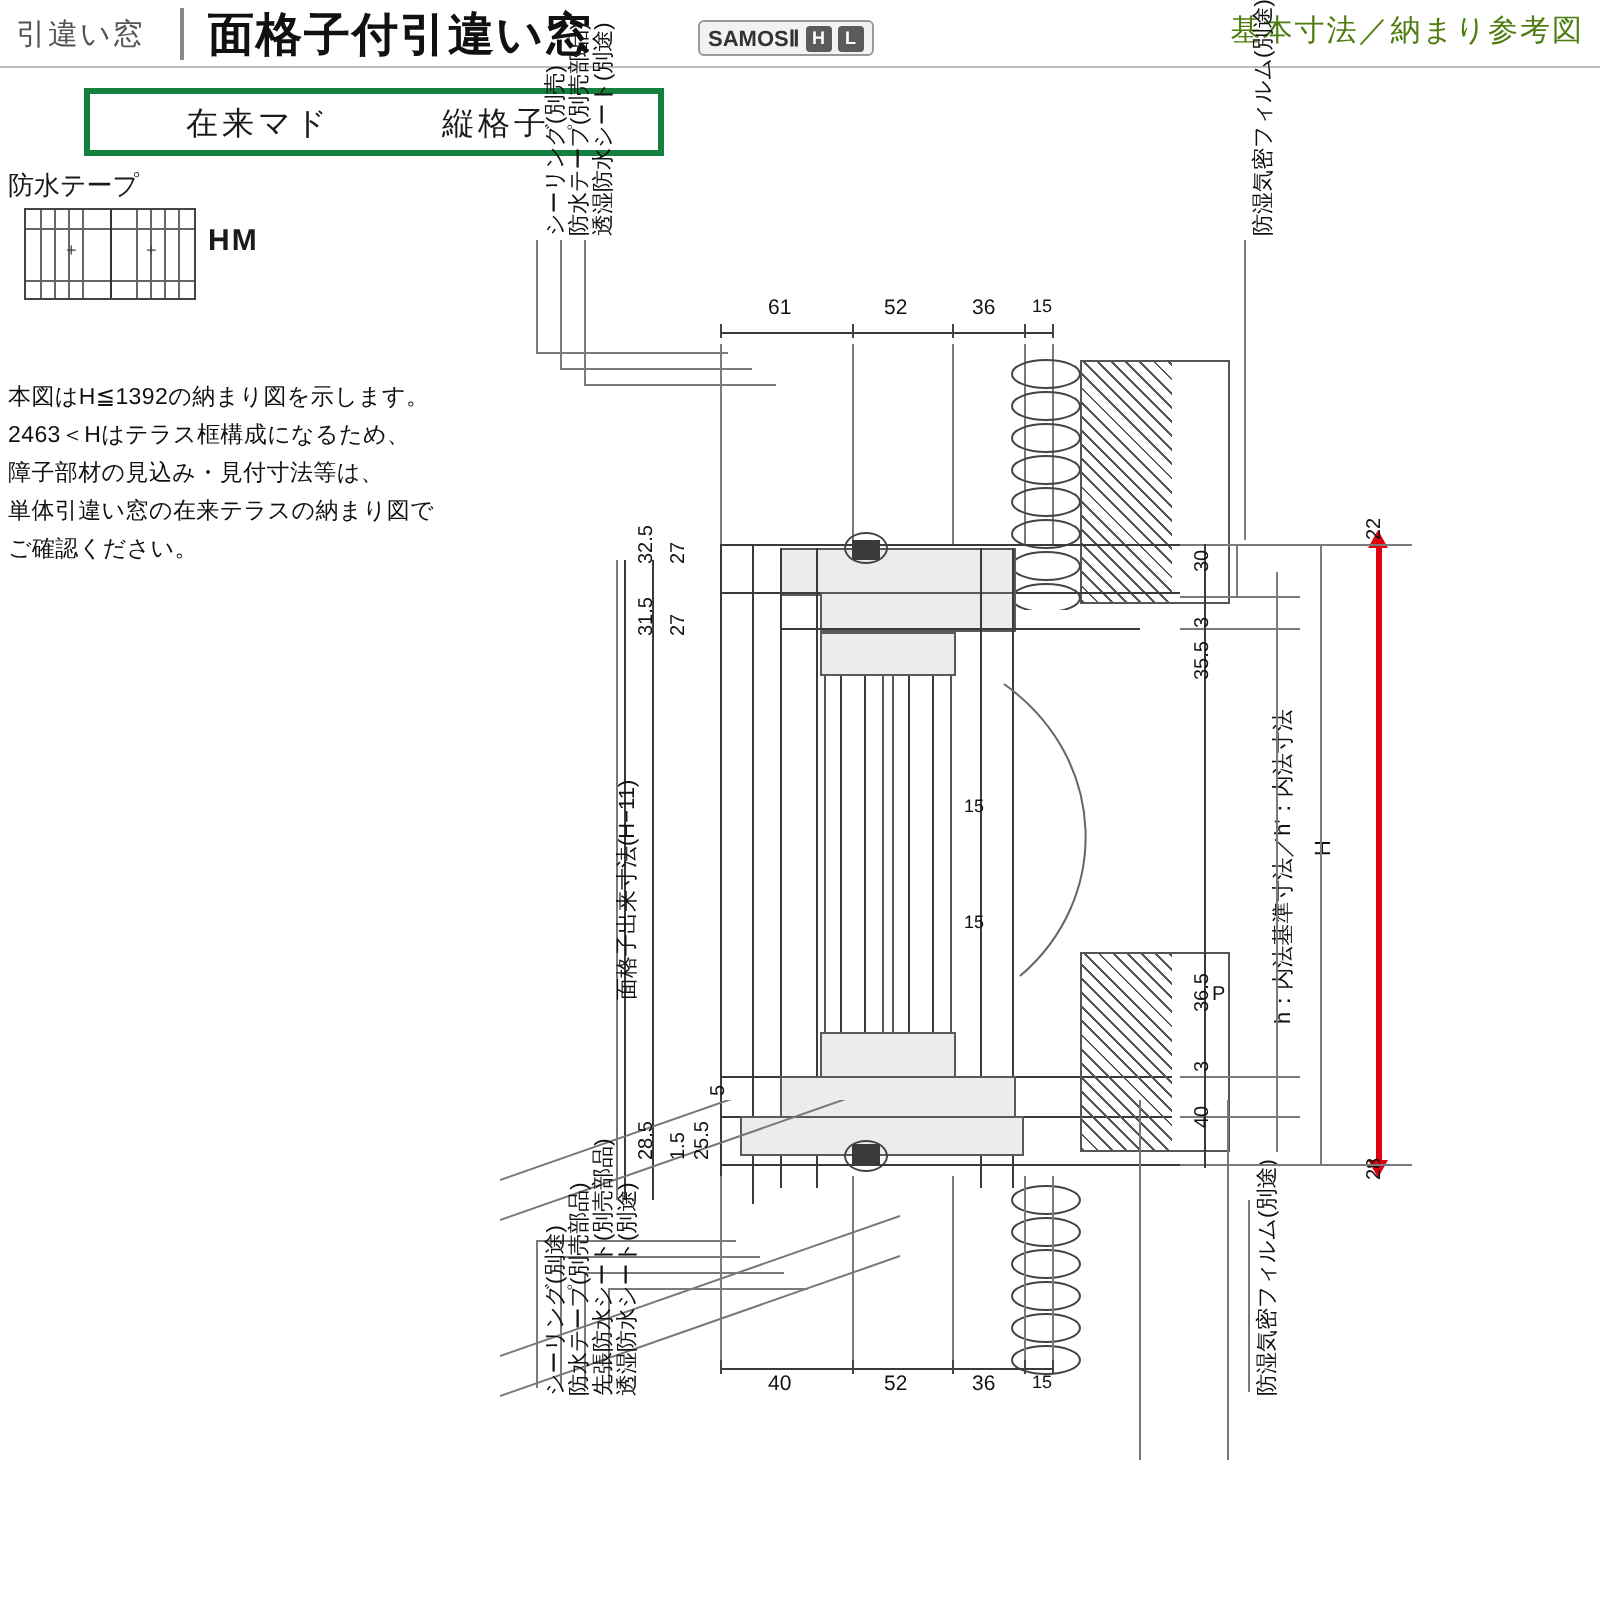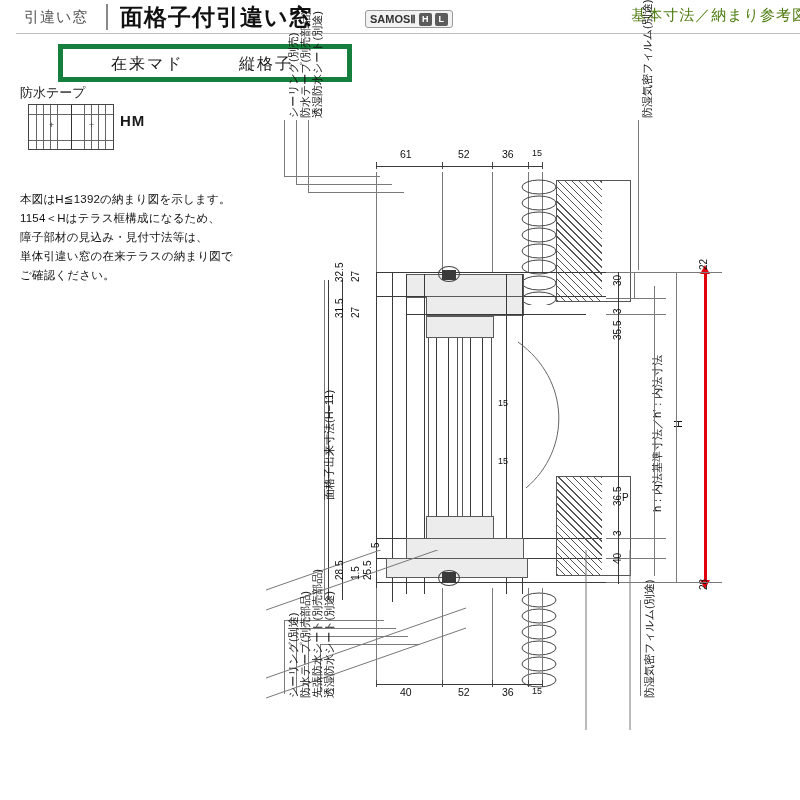--- a/index.html
+++ b/index.html
@@ -4,35 +4,35 @@
 <style>
   html,body{margin:0;padding:0;}
   body{
     width:800px;height:800px;
     background:#ffffff;
     font-family:"Liberation Sans", sans-serif;
     color:#1a1a1a;
     position:relative;
     overflow:hidden;
   }
-  .page{position:absolute;left:16px;top:0;width:648px;height:800px;}
+  .page{position:absolute;left:0;top:0;width:648px;height:800px;}
 
   
   .hdr{position:absolute;left:0;top:0;width:800px;height:34px;}
   .hdr-sub{position:absolute;left:8px;top:8px;font-size:15px;color:#555;letter-spacing:1px;}
   .hdr-div{position:absolute;left:90px;top:4px;width:2px;height:26px;background:#888;}
   .hdr-title{position:absolute;left:104px;top:2px;font-size:23px;font-weight:bold;letter-spacing:1px;color:#111;}
   .badge{position:absolute;left:349px;top:10px;height:16px;border:1px solid #9a9a9a;border-radius:3px;background:#f2f2f2;display:flex;align-items:center;padding:0 4px;}
   .badge-name{font-size:11px;font-weight:bold;color:#333;letter-spacing:0px;}
   .badge-sq{display:inline-block;width:13px;height:13px;background:#5b5b5b;color:#fff;font-size:9px;line-height:13px;text-align:center;margin-left:3px;border-radius:2px;font-weight:bold;}
   .hdr-right{position:absolute;right:8px;top:6px;font-size:15px;color:#4d7c0f;letter-spacing:1px;}
   .hdr-rule{position:absolute;left:0;top:33px;width:800px;height:1px;background:#bdbdbd;}
 
   
-  .subbox{position:absolute;left:42px;top:44px;width:284px;height:28px;border:5px solid #15803d;text-decoration:underline;}
+  .subbox{position:absolute;left:42px;top:44px;width:284px;height:28px;border:3px solid #15803d;text-decoration:underline;}
   .subbox span{position:absolute;left:48px;top:5px;font-size:16px;letter-spacing:2px;}
   .subbox span.b{left:176px;}
 
   
   .lbl-section{position:absolute;left:4px;top:84px;font-size:13px;}
   .mini{position:absolute;left:12px;top:104px;width:84px;height:44px;border:1px solid #444;background:#fff;}
   .mini i{position:absolute;top:0;bottom:0;width:1px;background:#666;}
   .mini .h1{position:absolute;left:0;right:0;top:9px;height:1px;background:#666;}
   .mini .h2{position:absolute;left:0;right:0;top:35px;height:1px;background:#666;}
   .mini .plus{position:absolute;font-size:9px;color:#444;top:15px;}
@@ -102,21 +102,21 @@
     <i style="left:55px"></i>
     <i style="left:62px"></i>
     <i style="left:69px"></i>
     <i style="left:76px"></i>
     <div class="plus" style="left:20px">+</div>
     <div class="plus" style="left:60px">+</div>
   </div>
   <div class="mini-code">HM</div>
 
   <div class="note" style="white-space:pre-line">本図はH≦1392の納まり図を示します。
-1154＜Hはテラス框構成になるため、
+2463＜Hはテラス框構成になるため、
 障子部材の見込み・見付寸法等は、
 単体引違い窓の在来テラスの納まり図で
 ご確認ください。</div>
 
   <div class="draw">
 
     <div class="ln hln thin" style="left:18px;top:96px;width:96px;"></div>
     <div class="ln hln thin" style="left:30px;top:104px;width:96px;"></div>
     <div class="ln hln thin" style="left:42px;top:112px;width:96px;"></div>
     <div class="ln vln thin" style="left:18px;top:40px;height:56px;"></div>

